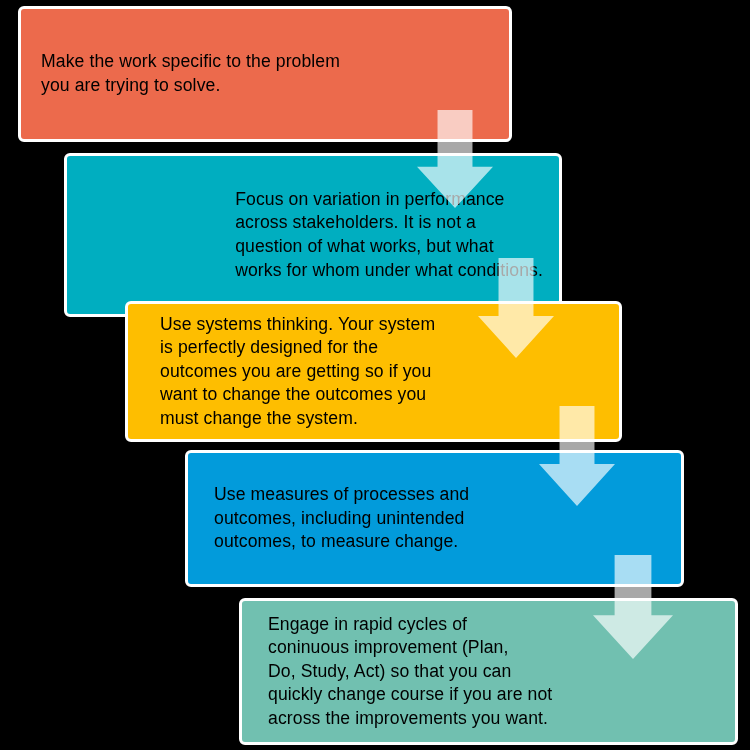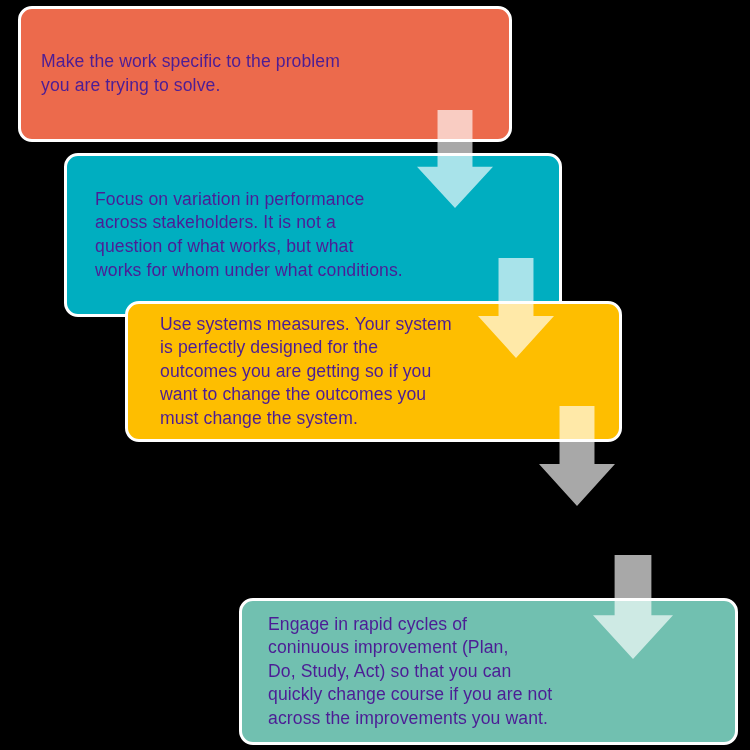--- a/index.html
+++ b/index.html
@@ -18,41 +18,41 @@
     position: relative;
     width: 750px;
     height: 750px;
     background: #000000;
   }
 
   
   .flow-box {
     position: absolute;
     box-sizing: border-box;
-    border-radius: 14px;
+    border-radius: 6px;
     border: 3px solid #ffffff;
-    color: #4c1d95;
+    color: #000000;
     padding: 0 16px;
     display: flex;
     align-items: center;
     overflow: hidden;
     z-index: 2;
   }
   .flow-box .box-text {
     font-size: 17.6px;
     line-height: 1.34;
     letter-spacing: 0.1px;
     white-space: pre-line;
     font-weight: 400;
     text-shadow: none;
   }
 
   
   #box-1 { left: 18px;  top: 6px;   width: 494px; height: 136px; }
-  #box-2 { left: 64px;  top: 153px; width: 498px; height: 164px; }
+  #box-2 { left: 64px;  top: 153px; width: 498px; height: 164px; justify-content: flex-end; }
   #box-3 { left: 125px; top: 301px; width: 497px; height: 141px; }
   #box-4 { left: 185px; top: 450px; width: 499px; height: 137px; }
   #box-5 { left: 239px; top: 598px; width: 499px; height: 147px; }
 
   #box-1 .box-text { padding-left: 4px; }
   #box-2 .box-text { padding-left: 12px; }
   #box-3 .box-text { padding-left: 16px; }
   #box-4 .box-text { padding-left: 10px; }
   #box-5 .box-text { padding-left: 10px; }
 
@@ -94,31 +94,36 @@
 across stakeholders. It is not a
 question of what works, but what
 works for whom under what conditions.</div>
   </div>
 
   <div class="connector" id="arrow-2">
     <div class="arrow-shape"></div>
   </div>
 
   <div class="flow-box" id="box-3" style="background: rgb(254, 190, 0);">
-    <div class="box-text">Use systems measures. Your system
+    <div class="box-text">Use systems thinking. Your system
  is perfectly designed for the
 outcomes you are getting so if you
 want to change the outcomes you
 must change the system.</div>
   </div>
 
   <div class="connector" id="arrow-3">
     <div class="arrow-shape"></div>
   </div>
 
+  <div class="flow-box" id="box-4" style="background: rgb(2, 155, 219);">
+    <div class="box-text">Use measures of processes and
+outcomes, including unintended
+outcomes, to measure change.</div>
+  </div>
 
   <div class="connector" id="arrow-4">
     <div class="arrow-shape"></div>
   </div>
 
   <div class="flow-box" id="box-5" style="background: rgb(113, 192, 176);">
     <div class="box-text">Engage in rapid cycles of
 coninuous improvement (Plan,
 Do, Study, Act) so that you can
 quickly change course if you are not

